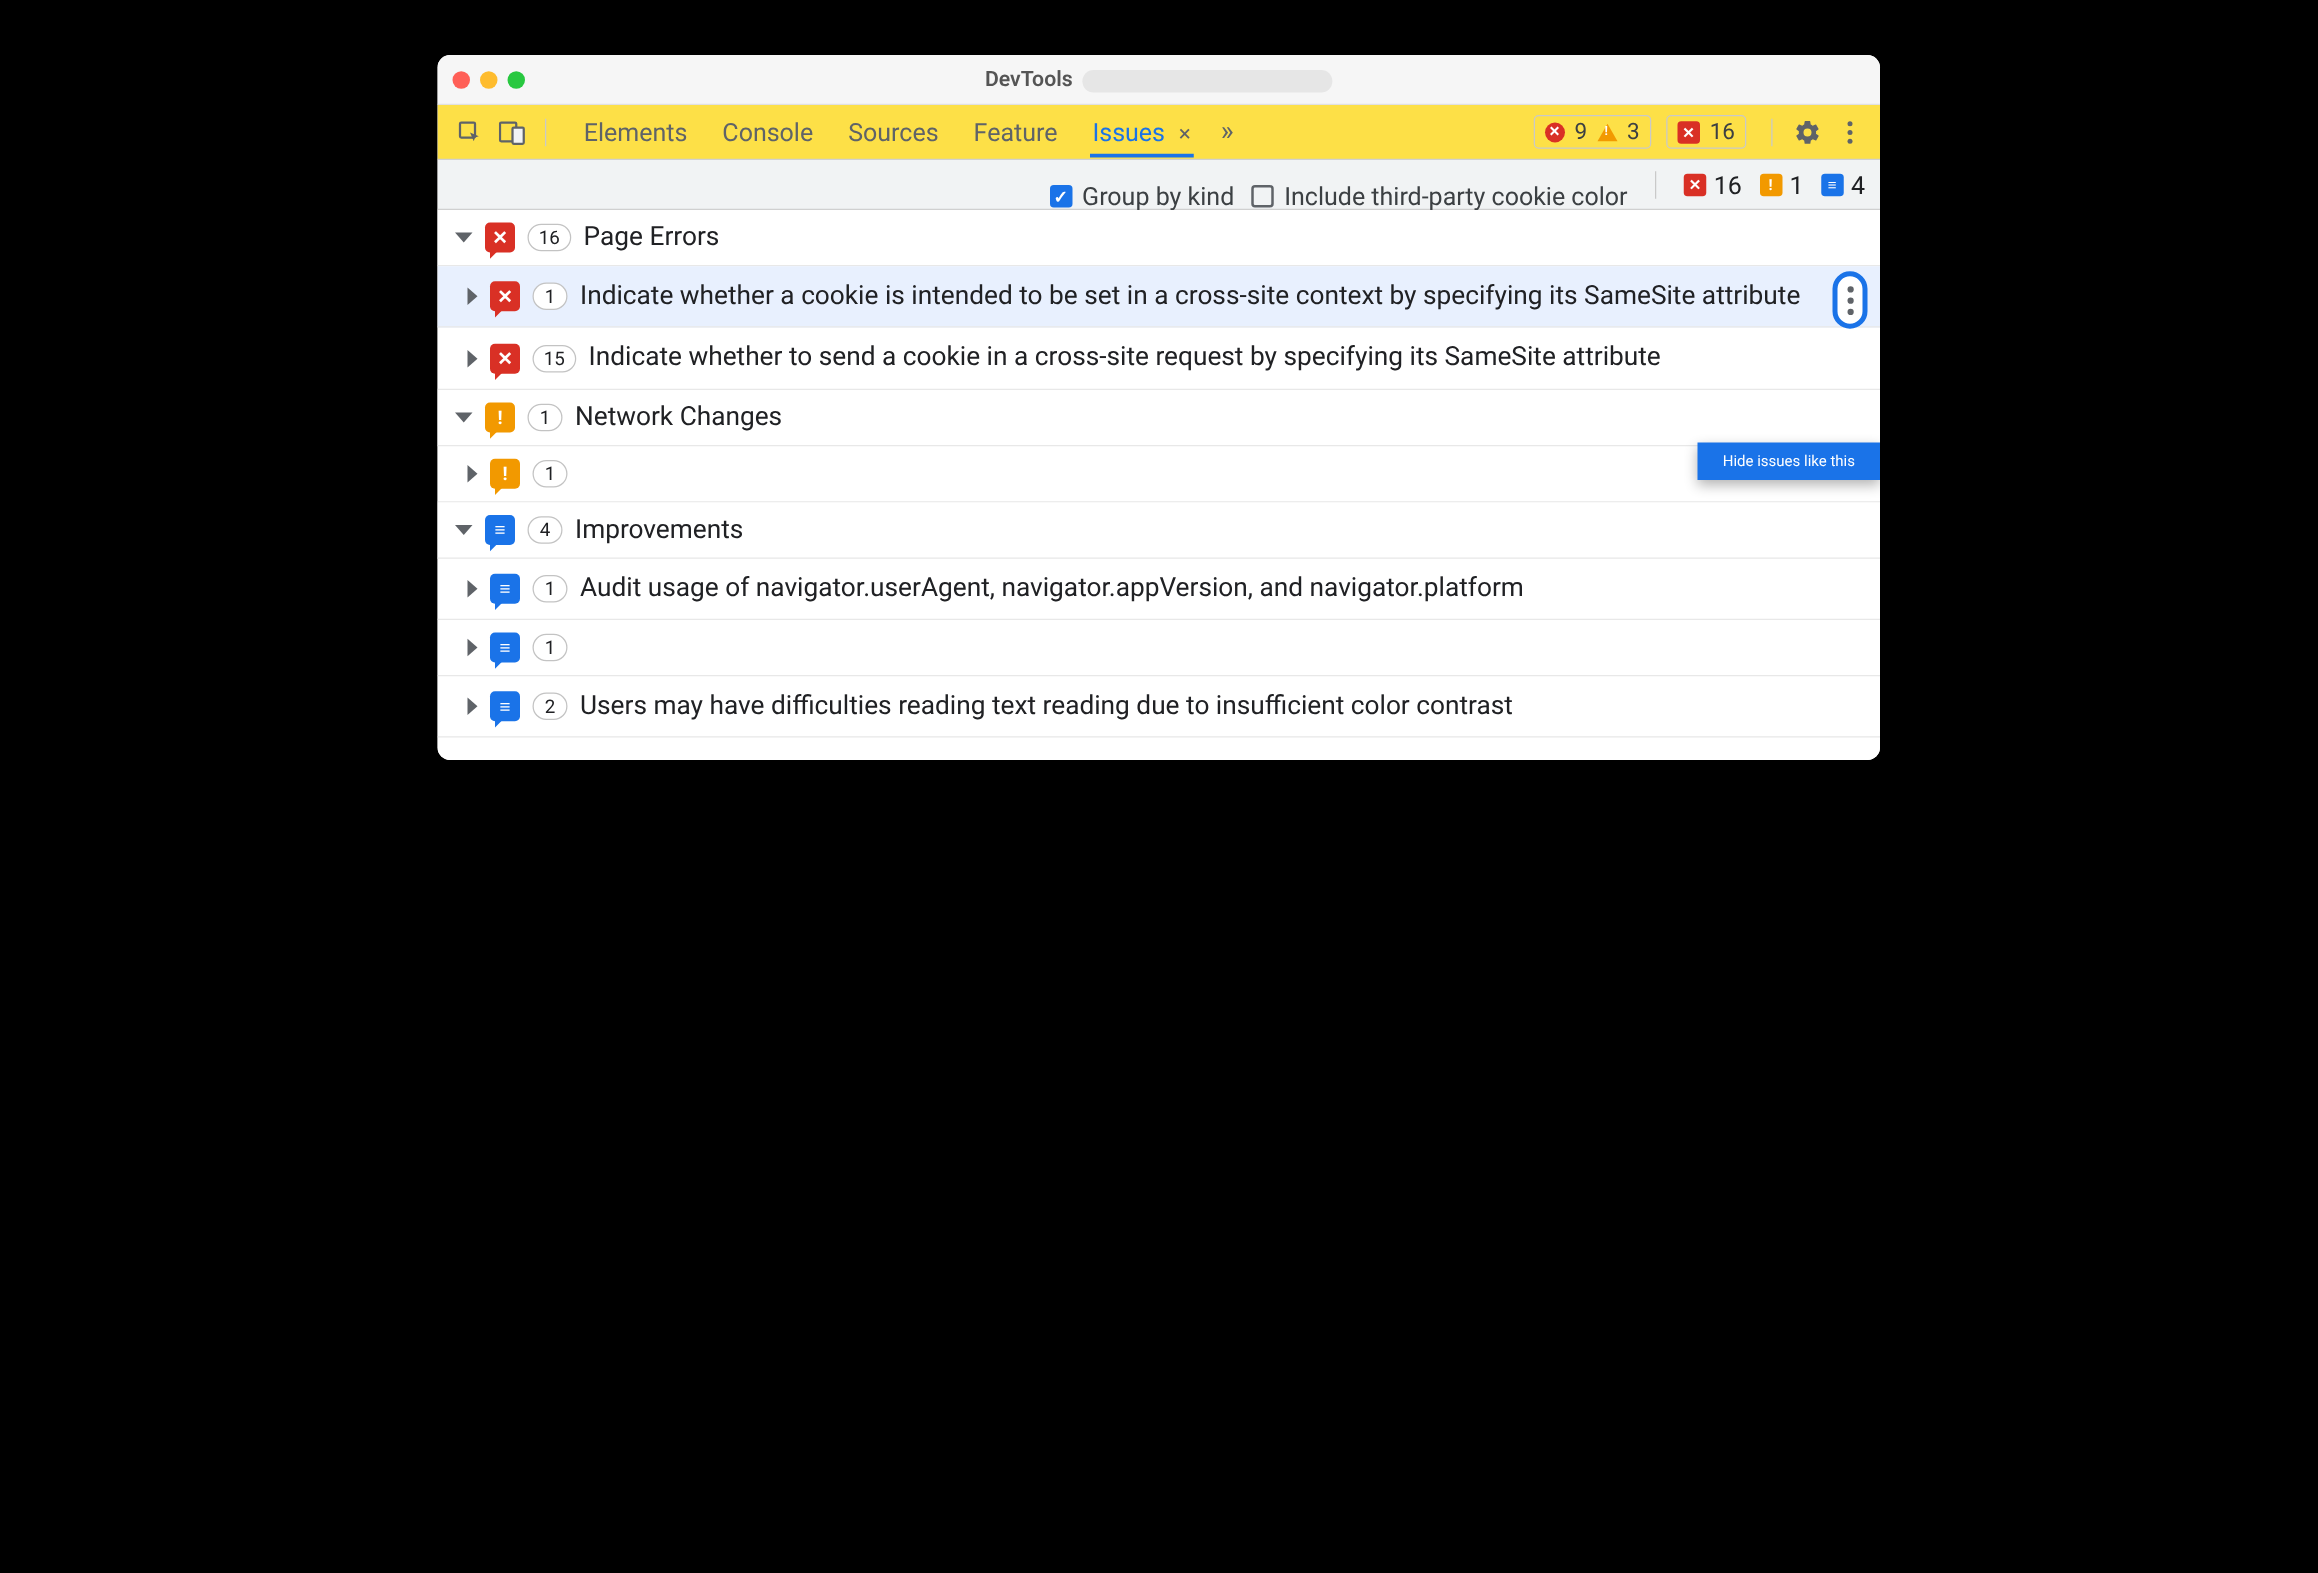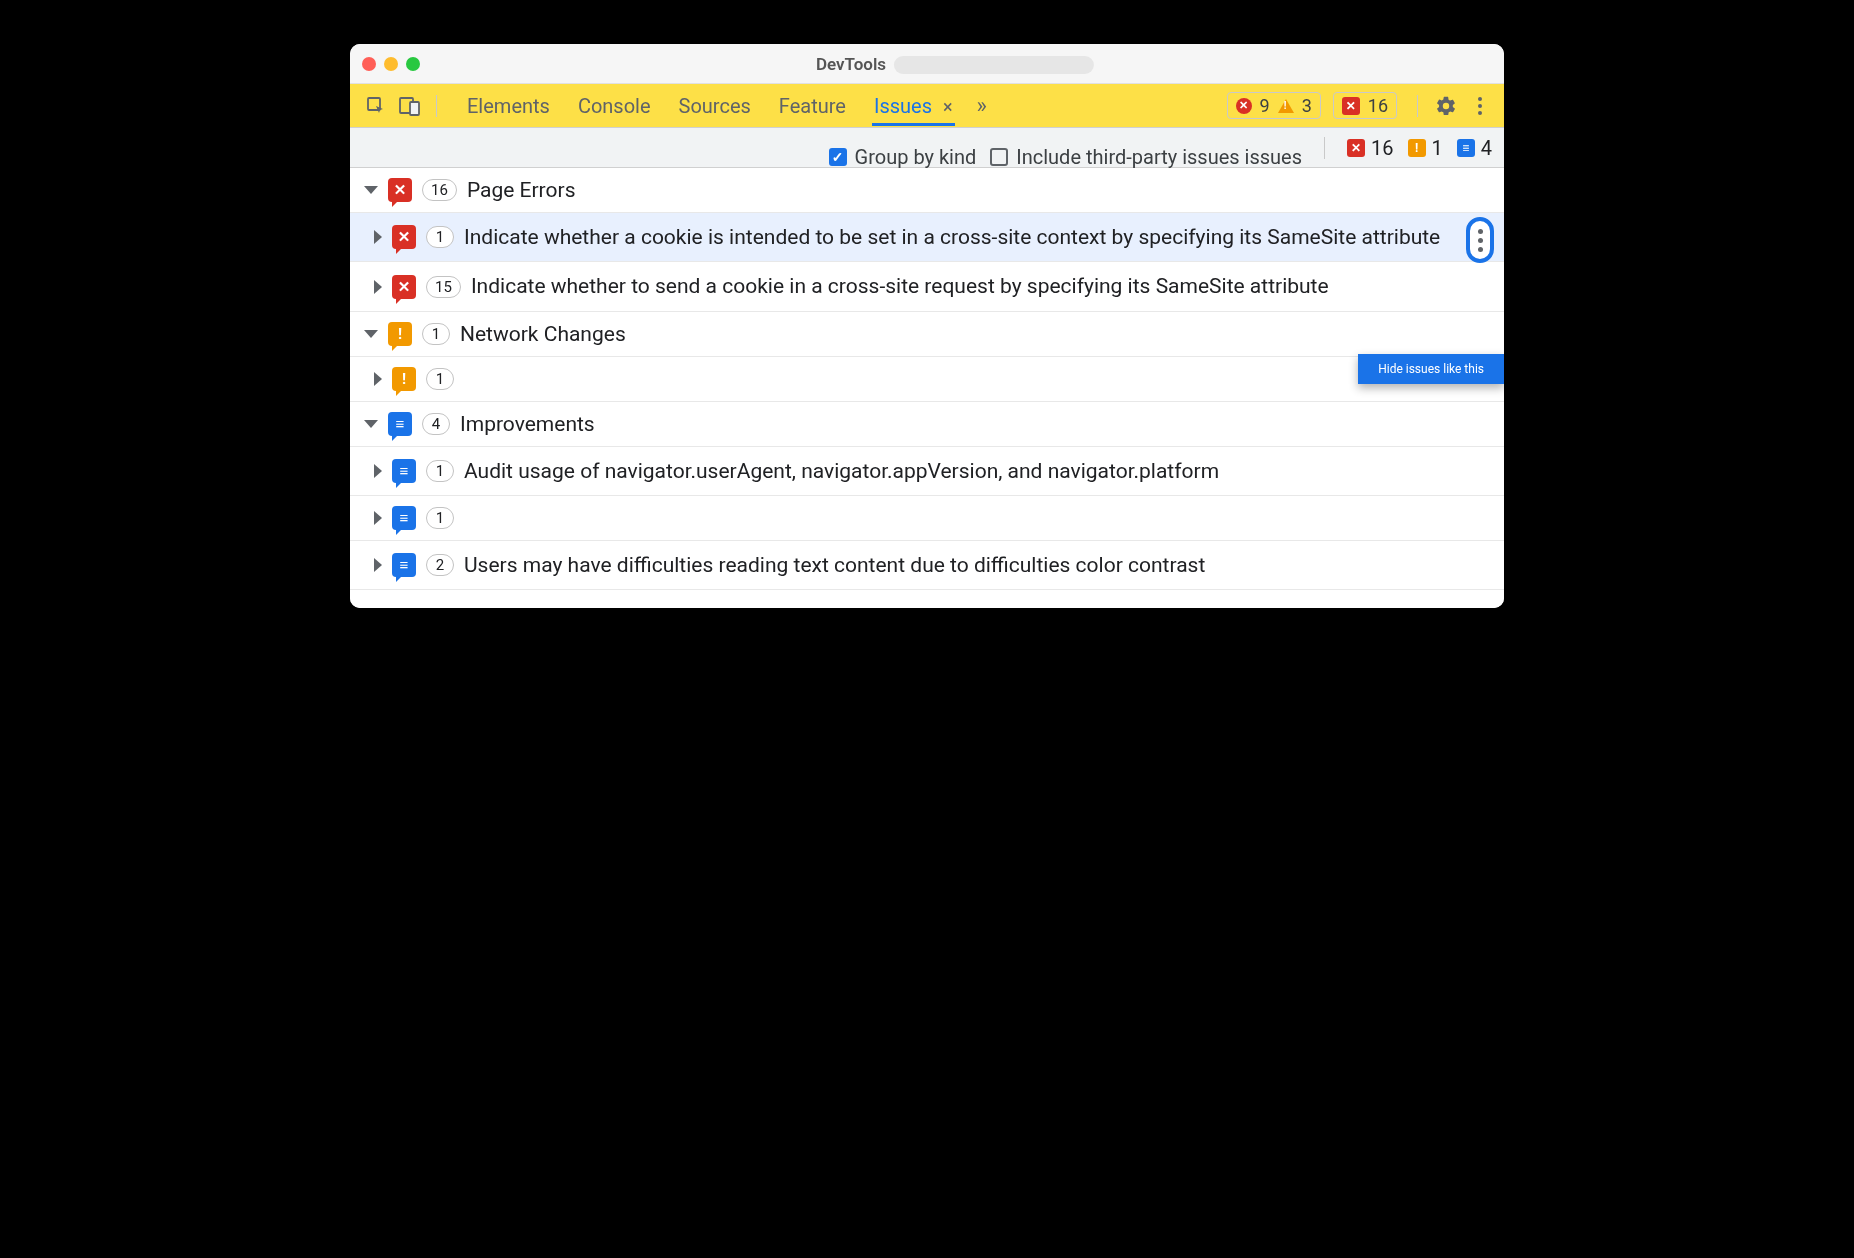--- a/index.html
+++ b/index.html
@@ -31,21 +31,21 @@
     border-bottom: 1px solid #e1e1e1;
   }
   .traffic-lights { display: flex; gap: 8px; padding-left: 12px; }
   .dot { width: 14px; height: 14px; border-radius: 50%; }
   .dot-red { background:#ff5f57; }
   .dot-yellow { background:#febc2e; }
   .dot-green { background:#28c840; }
   .title-center {
     position:absolute; left:50%; transform:translateX(-50%);
     display:flex; align-items:flex-end; gap:8px;
-    color:#555; font-size:17px; font-weight:600;margin-left:28px;
+    color:#555; font-size:17px; font-weight:600;
   }
   .title-pill {
     width: 200px; height: 18px; background:#e6e6e6; border-radius:9px;
   }
   
   .toolbar {
     height: 44px; background:#fde047; display:flex; align-items:center;
     border-bottom:1px solid #d0d0d0; padding: 0 10px 0 12px;
     gap:6px;
   }
@@ -203,21 +203,21 @@
     </div>
   </div>
 
   <div class="subbar">
     <label class="checkbox-wrap">
       <span class="checkbox checked"></span>
       <span>Group by kind</span>
     </label>
     <label class="checkbox-wrap">
       <span class="checkbox"></span>
-      <span>Include third-party issues issues</span>
+      <span>Include third-party cookie color</span>
     </label>
     <div class="vsepR"></div>
     <div class="sub-counter">
       <span class="sq sq-red">✕</span>
       <span>16</span>
     </div>
     <div class="sub-counter">
       <span class="sq sq-org">!</span>
       <span>1</span>
     </div>
@@ -285,18 +285,18 @@
     </div>
     <div class="row item">
       <span class="disclosure disc-right"></span>
       <span class="icon-bubble blu-b">≡<span class="bubble-tail"></span></span>
       <span class="badge-count">1</span>
     </div>
     <div class="row item">
       <span class="disclosure disc-right"></span>
       <span class="icon-bubble blu-b">≡<span class="bubble-tail"></span></span>
       <span class="badge-count">2</span>
-      <span class="issue-text">Users may have difficulties reading text content due to difficulties color contrast</span>
+      <span class="issue-text">Users may have difficulties reading text reading due to insufficient color contrast</span>
     </div>
 
     <div style="height:18px;"></div>
   </div>
 </div>
 
 </body></html>

